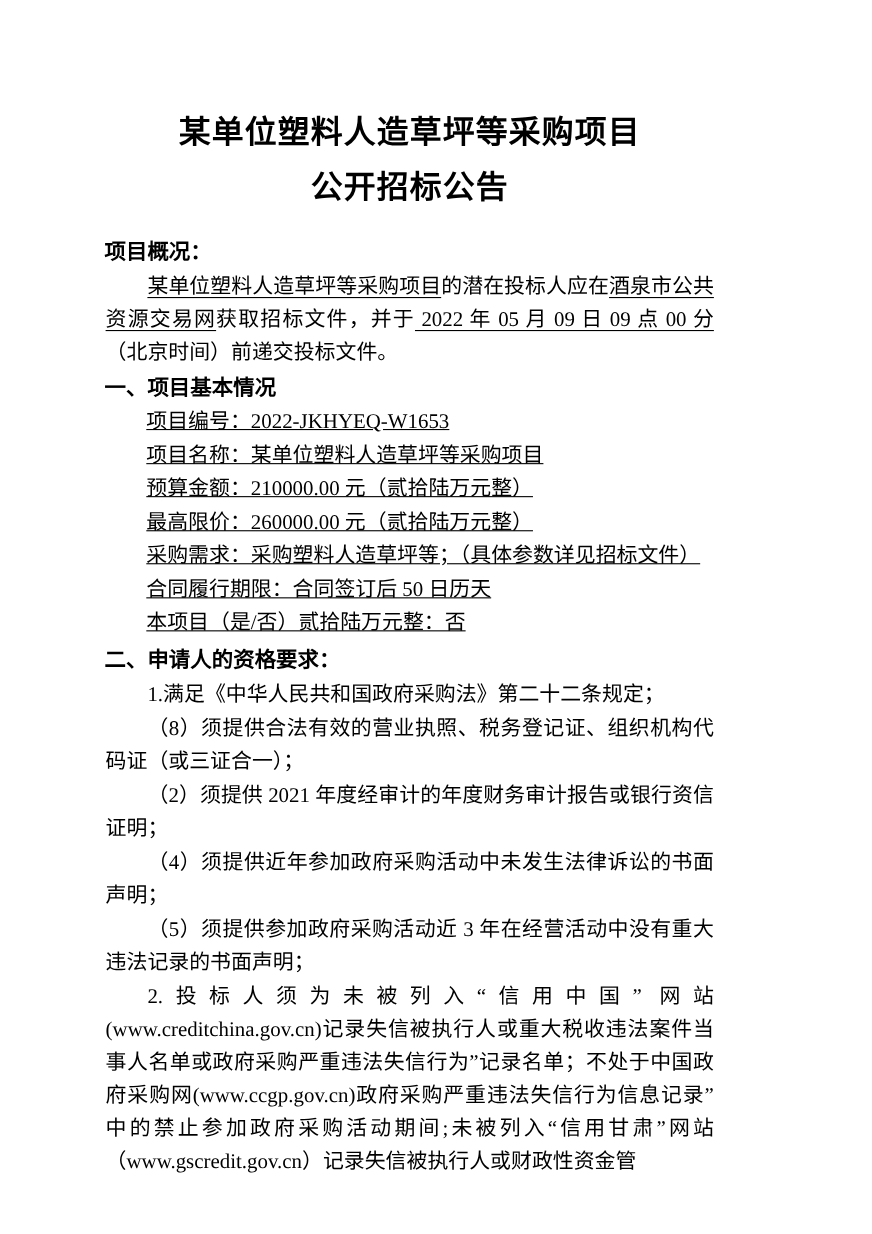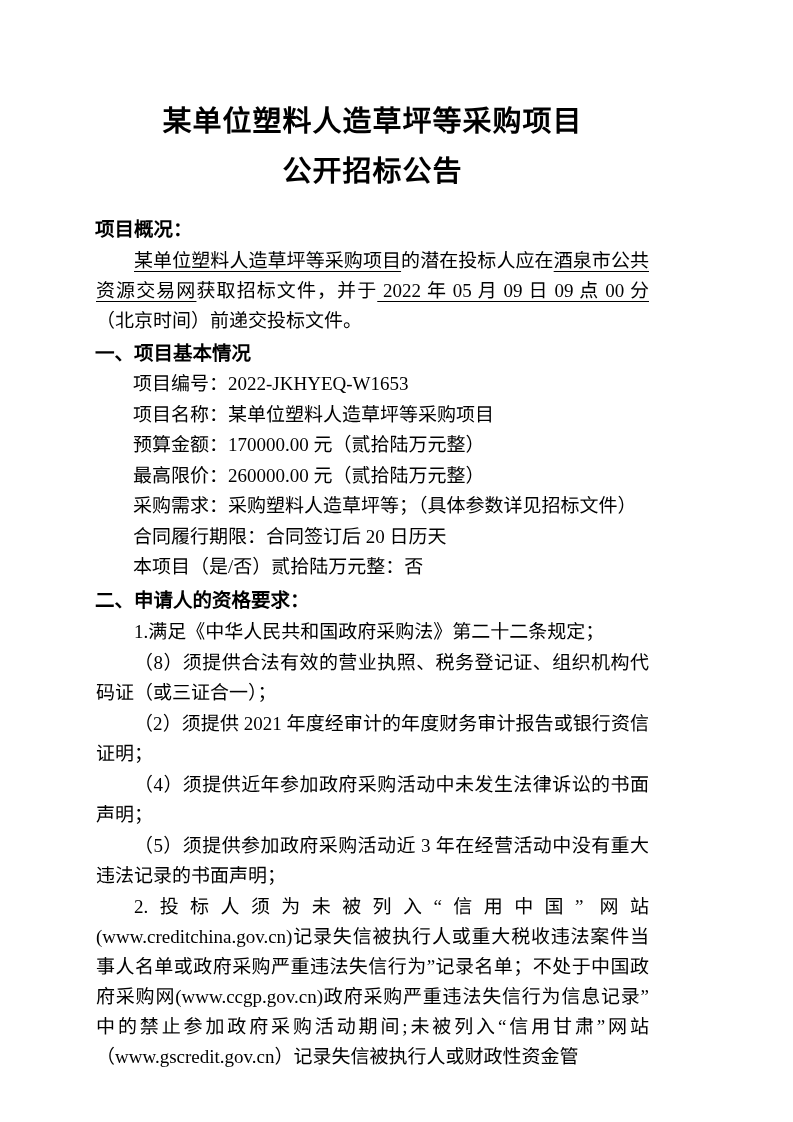--- a/index.html
+++ b/index.html
@@ -42,20 +42,21 @@
     text-indent: 38px;
     margin: 1px;
   }
   .plain-list {
     margin: 0;
     padding-left: 38px;
     list-style: none;
   }
   .plain-list li {
     line-height: 30.5px;
+    text-decoration: underline;
   }
   .u {
     text-decoration: underline;
     text-underline-offset: 4px;
   }
   .sec {
     margin-top: 2px;
   }
   p { margin: 0; }
 </style>
@@ -72,24 +73,24 @@
   <div class="sec">
     <div class="heading">项目概况：</div>
     <p class="para"><span class="u">某单位塑料人造草坪等采购项目</span><span>的潜在投标人应在</span><span class="u">酒泉市公共资源交易网</span><span>获取招标文件，并于</span><span class="u"> 2022 年 05 月 09 日 09 点  00  分</span><span>（北京时间）前递交投标文件。</span></p>
   </div>
 
   <div class="sec">
     <div class="heading">一、项目基本情况</div>
     <ul class="plain-list">
       <li>项目编号：2022-JKHYEQ-W1653</li>
       <li>项目名称：某单位塑料人造草坪等采购项目</li>
-      <li>预算金额：170000.00 元（贰拾陆万元整）</li>
+      <li>预算金额：210000.00 元（贰拾陆万元整）</li>
       <li>最高限价：260000.00 元（贰拾陆万元整）</li>
       <li>采购需求：采购塑料人造草坪等；（具体参数详见招标文件）</li>
-      <li>合同履行期限：合同签订后 20 日历天</li>
+      <li>合同履行期限：合同签订后 50 日历天</li>
       <li>本项目（是/否）贰拾陆万元整：否</li>
     </ul>
   </div>
 
   <div class="sec">
     <div class="heading">二、申请人的资格要求：</div>
     <p class="para">1.满足《中华人民共和国政府采购法》第二十二条规定；</p>
     <p class="para">（8）须提供合法有效的营业执照、税务登记证、组织机构代码证（或三证合一）；</p>
     <p class="para">（2）须提供 2021 年度经审计的年度财务审计报告或银行资信证明；</p>
     <p class="para">（4）须提供近年参加政府采购活动中未发生法律诉讼的书面声明；</p>

